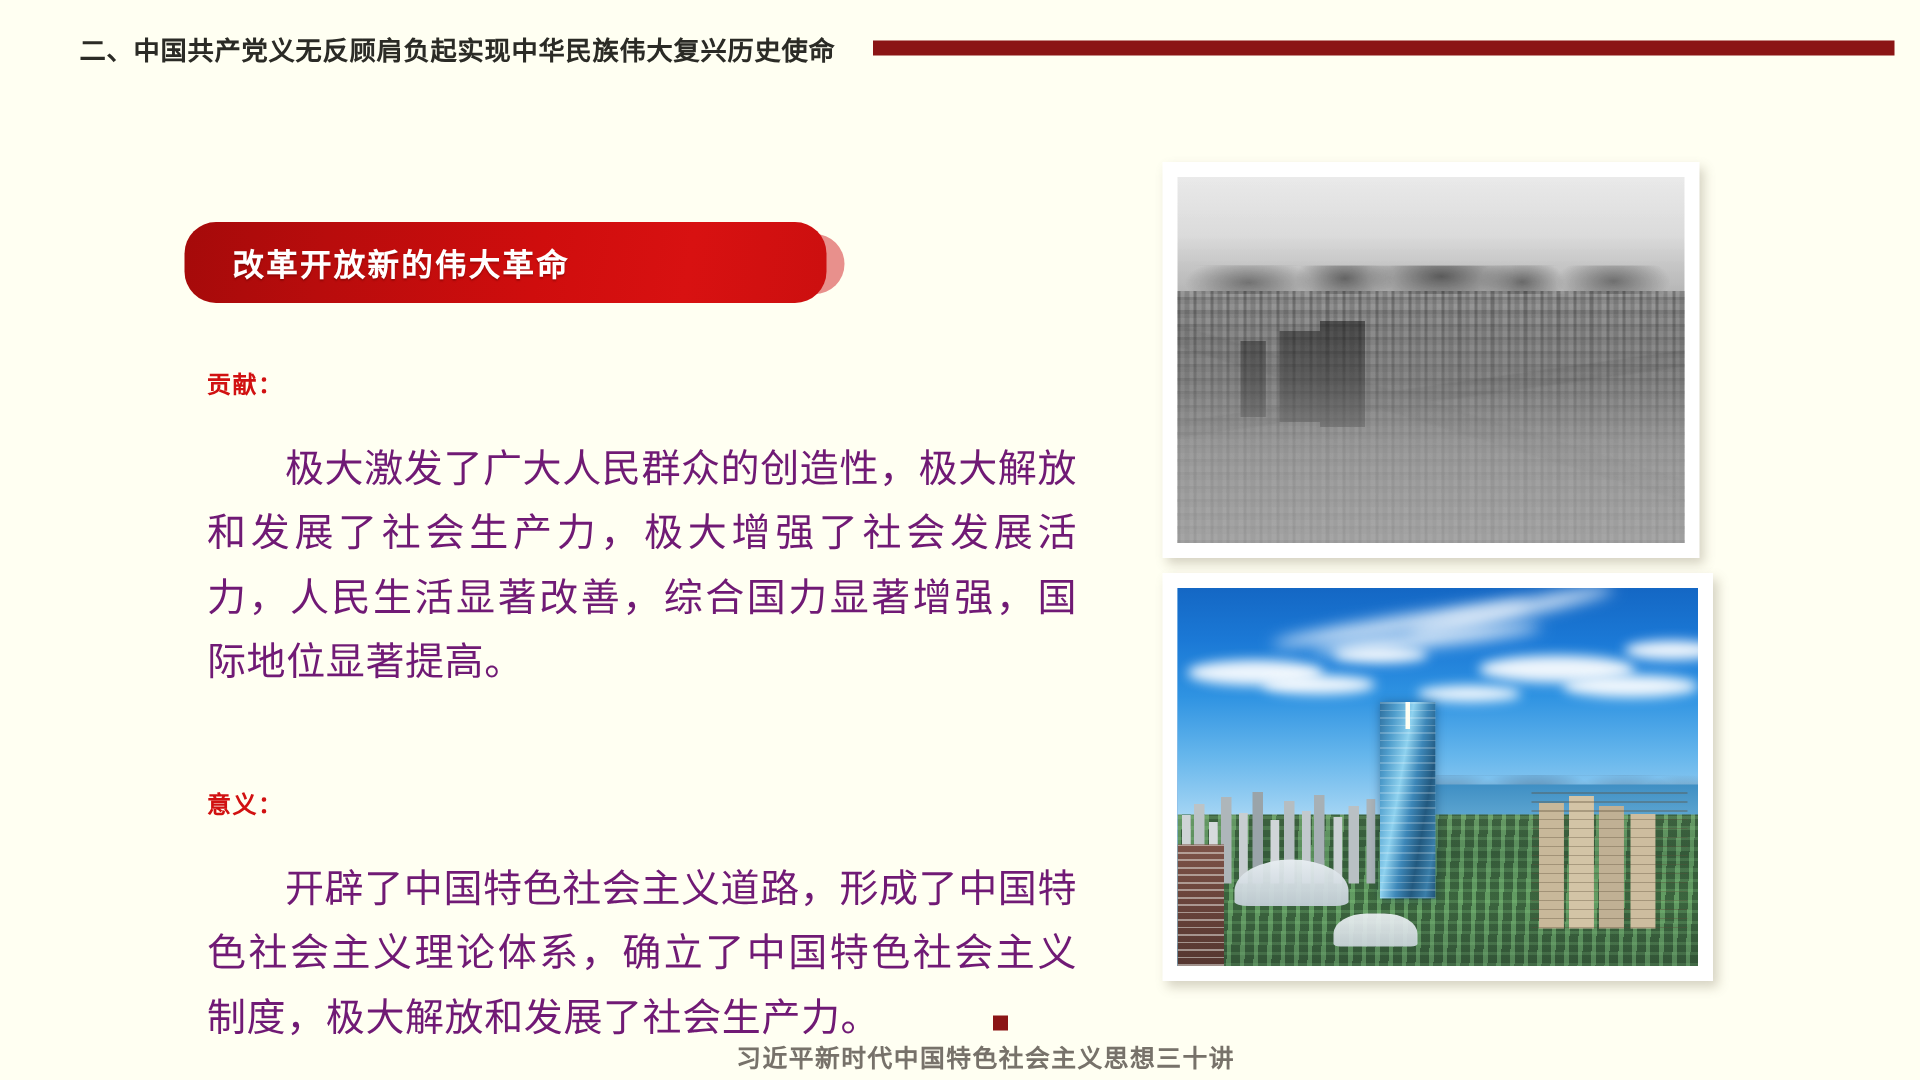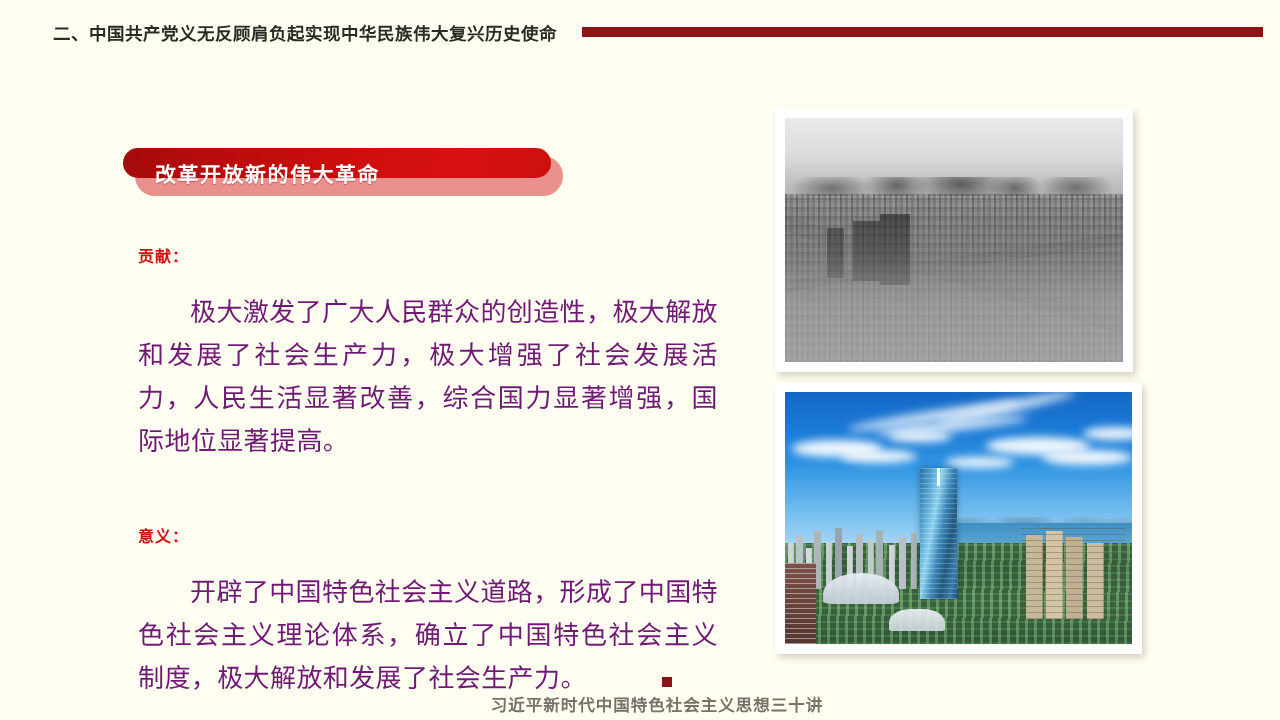--- a/index.html
+++ b/index.html
@@ -48,24 +48,24 @@
   .banner-shadow {
     position:absolute;
     left:12px; top:8px;
     width:428px; height:40px;
     background:#e8908c;
     border-radius:22px;
   }
   .banner {
     position:absolute;
     left:0; top:0;
-    width:428px; height:30px;
+    width:428px; height:54px;
     border-radius:21px;
     background:linear-gradient(100deg,#a50a0a 0%,#b80c0c 22%,#cf0d0d 55%,#d81111 78%,#cc0f0f 100%);
-    display:flex; 
+    display:flex; align-items:center;
   }
   .banner-text {
     margin-left:22px;
     color:#ffffff;
     font-size:21px;
     font-weight:bold;
     letter-spacing:1.5px;
     text-shadow:0 1px 1px rgba(90,0,0,.35);
   }
 

